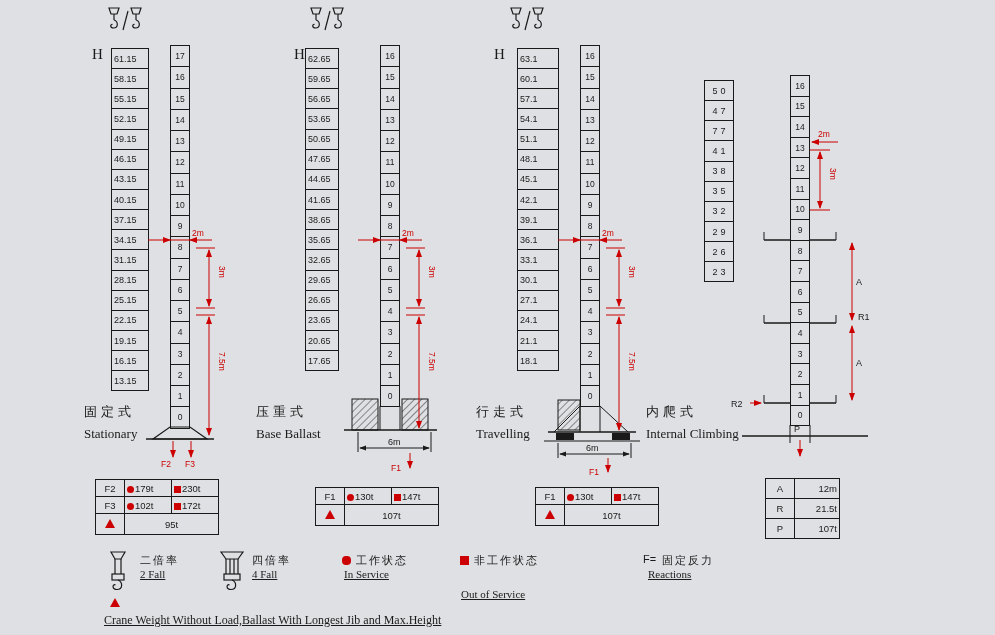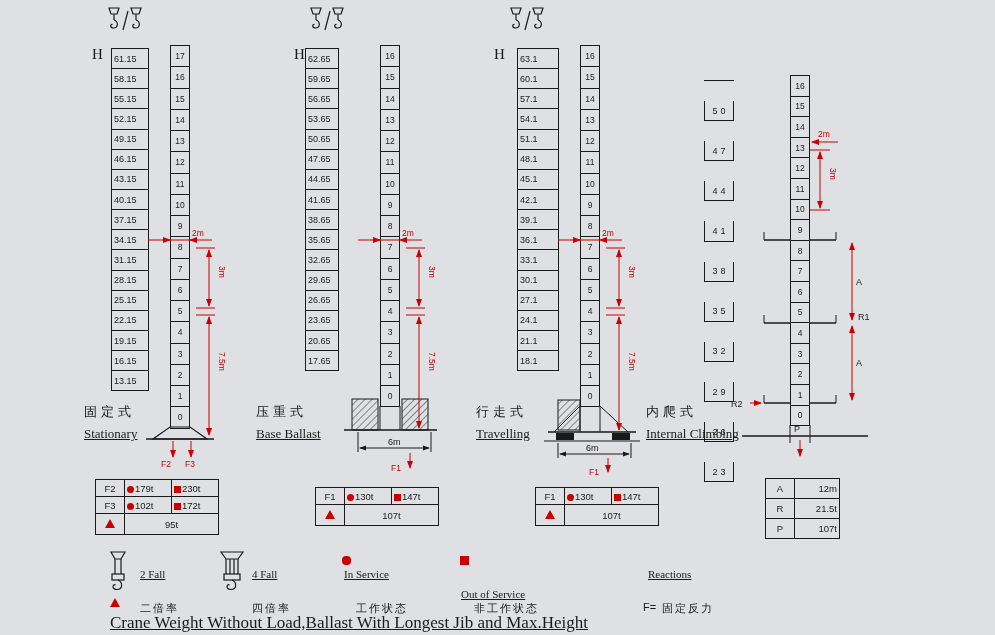--- a/index.html
+++ b/index.html
@@ -3,41 +3,41 @@
 <meta charset="utf-8">
 <style>
   :root{ --bg:#dee0e3; --ink:#1a1a1a; --red:#cc0000; }
   html,body{margin:0;padding:0;background:var(--bg);}
   .stage{position:relative;width:995px;height:635px;background:var(--bg);overflow:hidden;
          font-family:"Liberation Sans",sans-serif;color:var(--ink);}
   .hlab{position:absolute;font:15px "Liberation Serif",serif;color:var(--ink);}
   .scale{position:absolute;border-top:1px solid var(--ink);}
   .scell{box-sizing:border-box;height:20.15px;border:1px solid var(--ink);border-top:0;
          font:9px "Liberation Sans",sans-serif;display:flex;align-items:center;padding-left:2px;color:var(--ink);}
-  .scale.center .scell{justify-content:center;padding-left:3px;letter-spacing:3px;margin-top:20px;}
+  .scale.center .scell{justify-content:center;padding-left:3px;letter-spacing:3px;}
   .mast{position:absolute;width:20px;border-top:1px solid var(--ink);}
   .mcell{box-sizing:border-box;height:21.25px;border:1px solid var(--ink);border-top:0;
          font:8.5px "Liberation Sans",sans-serif;display:flex;align-items:center;justify-content:center;color:var(--ink);}
   .mast.small .mcell{height:20.6px;}
   .tcn{position:absolute;font:13px "Liberation Sans",sans-serif;letter-spacing:4px;color:var(--ink);white-space:nowrap;}
-  .ten{position:absolute;font:13px "Liberation Serif",serif;color:var(--ink);white-space:nowrap;text-decoration:underline;}
+  .ten{position:absolute;font:13px "Liberation Serif",serif;color:var(--ink);white-space:nowrap;}
   .tbl{position:absolute;border-collapse:collapse;}
   .tbl td{border:1px solid var(--ink);font:9.5px "Liberation Sans",sans-serif;padding:0 2px;height:16px;
           color:var(--ink);white-space:nowrap;}
   .tbl td.k{width:24px;text-align:center;}
   .tbl td.v{width:42px;}
   .tbl td.c{text-align:center;}
   .tbl tr.hr td{height:20px;}
   .tbl.kv td{height:19px;}
   .tbl.kv td.v{width:40px;text-align:right;}
   .dot{display:inline-block;width:7px;height:7px;border-radius:4px;background:var(--red);vertical-align:-1px;margin-right:1px;}
   .sqm{display:inline-block;width:7px;height:7px;background:var(--red);vertical-align:-1px;margin-right:1px;}
   .tri{display:inline-block;width:0;height:0;border-left:5px solid transparent;border-right:5px solid transparent;
        border-bottom:9px solid var(--red);}
-  .cjk{position:absolute;font:11px "Liberation Sans",sans-serif;letter-spacing:2px;color:var(--ink);white-space:nowrap;margin-top:48px;}
+  .cjk{position:absolute;font:11px "Liberation Sans",sans-serif;letter-spacing:2px;color:var(--ink);white-space:nowrap;}
   .eng{position:absolute;font:11px "Liberation Serif",serif;color:var(--ink);white-space:nowrap;text-decoration:underline;}
   .mark{position:absolute;}
   svg .hk{stroke:var(--ink);fill:none;stroke-width:1.2;}
   .overlay{position:absolute;left:0;top:0;pointer-events:none;}
   .overlay .rl{stroke:var(--red);stroke-width:1;fill:none;}
   .overlay .bl{stroke:var(--ink);stroke-width:1;fill:none;}
   .overlay .bl2{stroke:var(--ink);stroke-width:1.5;fill:none;}
   .overlay .shape{fill:none;stroke:var(--ink);stroke-width:1.2;}
   .overlay .hatched{fill:url(#hatch);stroke:var(--ink);stroke-width:1;}
   .overlay .solid{fill:var(--ink);stroke:none;}
@@ -144,21 +144,21 @@
       <div class="scell">33.1</div>
       <div class="scell">30.1</div>
       <div class="scell">27.1</div>
       <div class="scell">24.1</div>
       <div class="scell">21.1</div>
       <div class="scell">18.1</div>
     </div>
   <div class="scale center" style="left:704px;top:80px;width:30px">
       <div class="scell">50</div>
       <div class="scell">47</div>
-      <div class="scell">44</div>
+      <div class="scell">77</div>
       <div class="scell">41</div>
       <div class="scell">38</div>
       <div class="scell">35</div>
       <div class="scell">32</div>
       <div class="scell">29</div>
       <div class="scell">26</div>
       <div class="scell">23</div>
     </div>
 
   <div class="mast" style="left:170px;top:45px">
@@ -344,21 +344,21 @@
 
   <span class="sqm mark" style="left:460px;top:556px;width:9px;height:9px"></span>
   <div class="cjk" style="left:474px;top:553px">非工作状态</div>
   <div class="eng" style="left:461px;top:588px">Out of Service</div>
 
   <div class="cjk" style="left:643px;top:553px;letter-spacing:0">F=</div>
   <div class="cjk" style="left:662px;top:553px">固定反力</div>
   <div class="eng" style="left:648px;top:568px">Reactions</div>
 
   <span class="tri mark" style="left:110px;top:598px"></span>
-  <div class="eng" style="left:110px;top:613px;font-size:17px">Crane Weight Without Load,Ballast With Longest Jib and Max.Height</div>
+  <div class="eng" style="left:104px;top:613px;font-size:12px">Crane Weight Without Load,Ballast With Longest Jib and Max.Height</div>
 
   <svg class="overlay" width="995" height="635" viewBox="0 0 995 635">
     <defs>
       <marker id="ar" viewBox="0 0 8 8" markerWidth="8" markerHeight="8" refX="7" refY="4" orient="auto-start-reverse">
         <path d="M0,1 L8,4 L0,7 Z" fill="#cc0000"></path>
       </marker>
       <marker id="ab" viewBox="0 0 8 8" markerWidth="7" markerHeight="7" refX="7" refY="4" orient="auto-start-reverse">
         <path d="M0,1 L8,4 L0,7 Z" fill="#1a1a1a"></path>
       </marker>
       <pattern id="hatch" width="5" height="5" patternUnits="userSpaceOnUse" patternTransform="rotate(45)">

